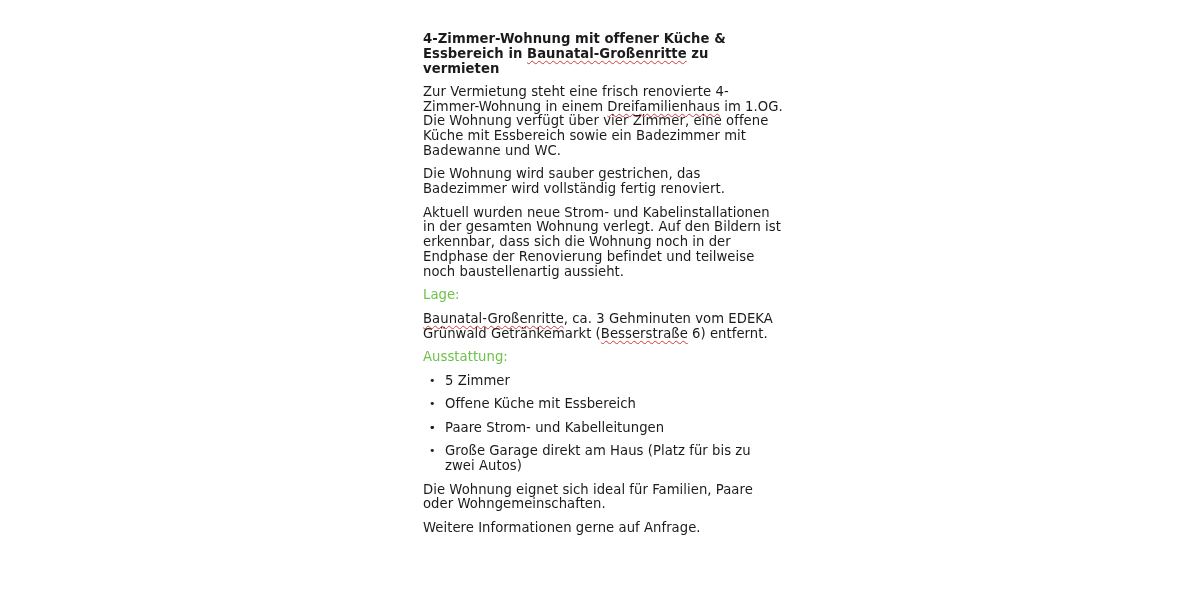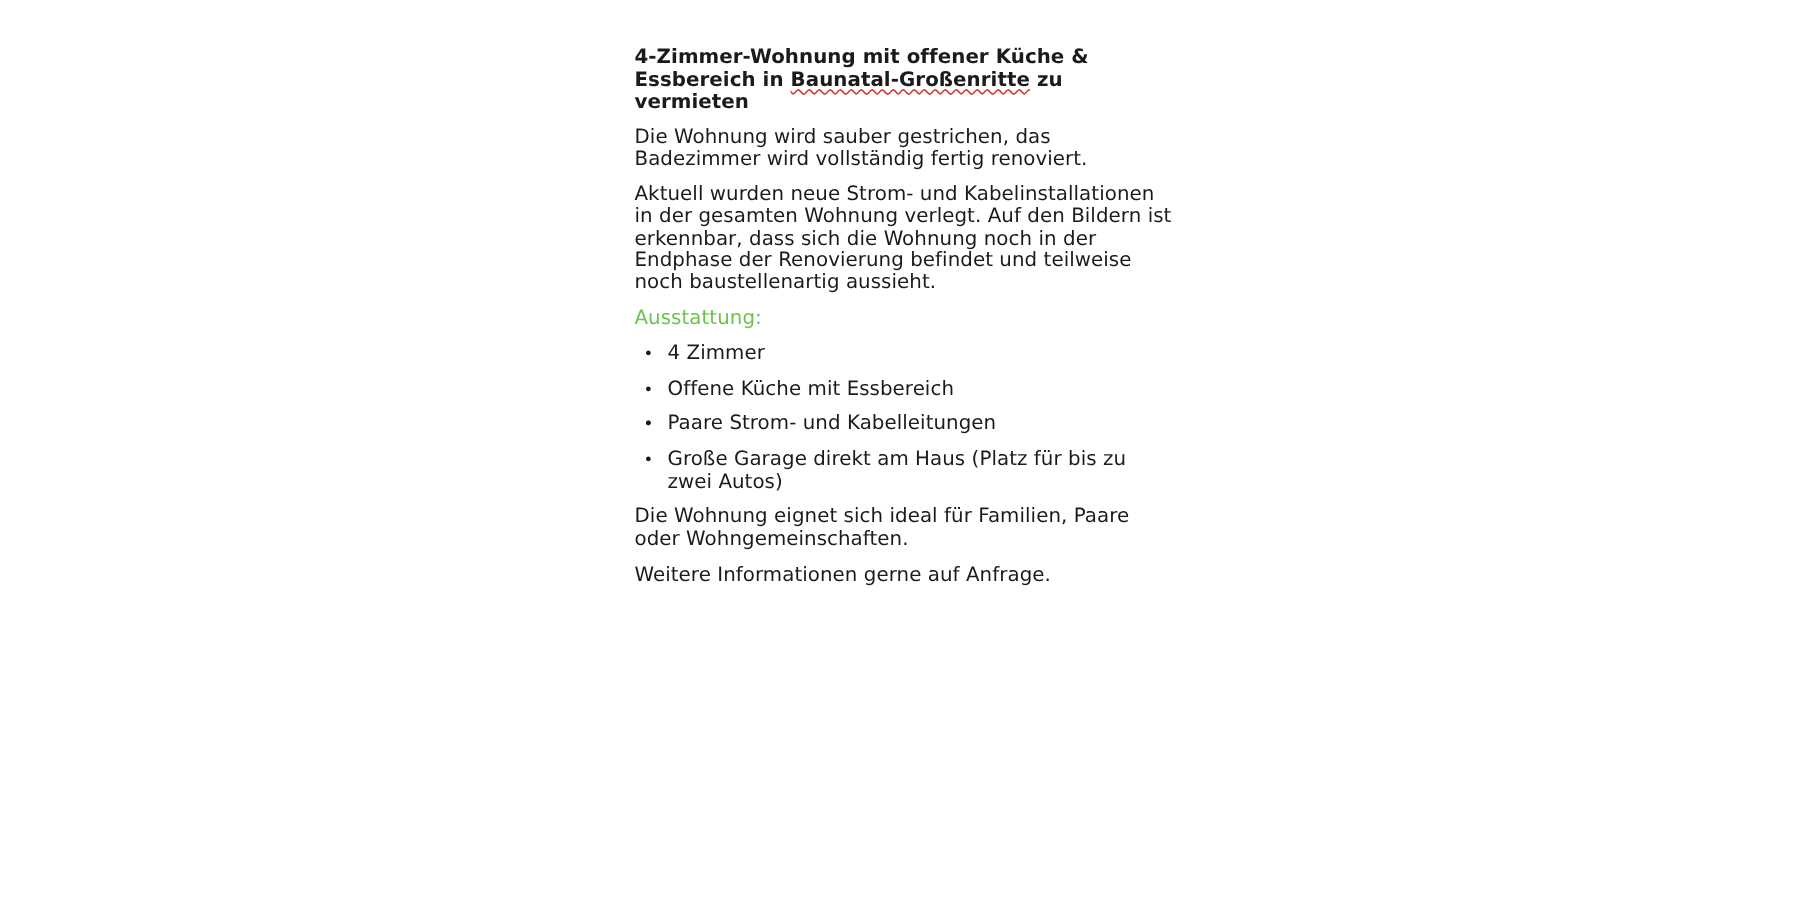--- a/index.html
+++ b/index.html
@@ -63,32 +63,35 @@
       font-size: 11px;
     }
   </style>
 </head>
 <body>
 
 <div class="doc">
 
   <p class="title"><span>4-Zimmer-Wohnung mit offener Küche &amp; Essbereich in </span><span class="spell">Baunatal-Großenritte</span><span> zu vermieten</span></p>
 
+  <p><span>Zur Vermietung steht eine frisch renovierte 4-Zimmer-Wohnung in einem </span><span class="spell">Dreifamilienhaus</span><span> im 1.OG. Die Wohnung verfügt über vier Zimmer, eine offene Küche mit Essbereich sowie ein Badezimmer mit Badewanne und WC.</span></p>
 
   <p>Die Wohnung wird sauber gestrichen, das Badezimmer wird vollständig fertig renoviert.</p>
 
   <p>Aktuell wurden neue Strom- und Kabelinstallationen in der gesamten Wohnung verlegt. Auf den Bildern ist erkennbar, dass sich die Wohnung noch in der Endphase der Renovierung befindet und teilweise noch baustellenartig aussieht.</p>
 
 
+  <p class="section-heading">Lage:</p>
 
+  <p><span class="spell">Baunatal-Großenritte</span><span>, ca. 3 Gehminuten vom EDEKA Grünwald Getränkemarkt (</span><span class="spell">Besserstraße</span><span> 6) entfernt.</span></p>
 
   <p class="section-heading">Ausstattung:</p>
 
   <ul class="features">
-    <li><span class="bullet">•</span><span>4 Zimmer</span></li>
+    <li><span class="bullet">•</span><span>5 Zimmer</span></li>
     <li><span class="bullet">•</span><span>Offene Küche mit Essbereich</span></li>
     <li><span class="bullet">•</span></li>
     <li><span class="bullet">•</span><span>Paare Strom- und Kabelleitungen</span></li>
     <li><span class="bullet">•</span><span>Große Garage direkt am Haus (Platz für bis zu zwei Autos)</span></li>
   </ul>
 
   <p>Die Wohnung eignet sich ideal für Familien, Paare oder Wohngemeinschaften.</p>
 
   <p>Weitere Informationen gerne auf Anfrage.</p>
 

